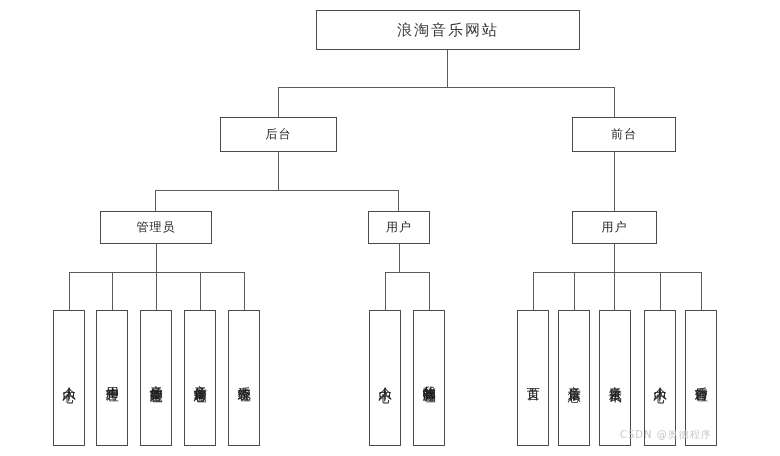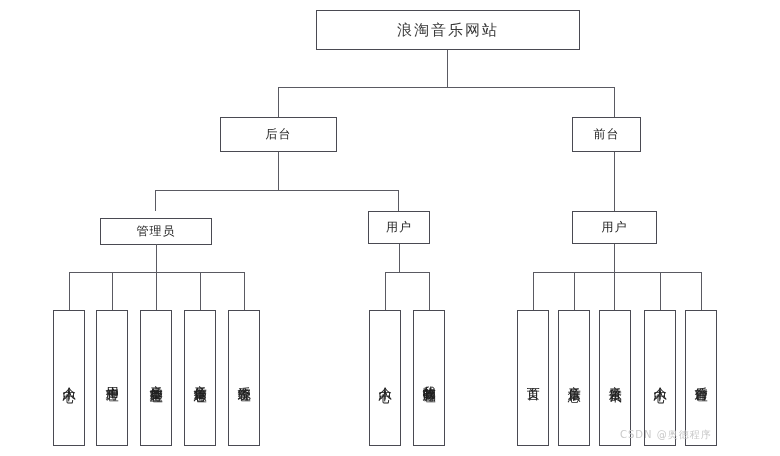--- a/index.html
+++ b/index.html
@@ -71,30 +71,30 @@
 <div id="diagram">
 
   <div class="node horiz root" style="left:316px; top:10px; width:264px; height:40px;">浪淘音乐网站</div>
 
   <div class="connector v" style="left:447px; top:50px; width:1px; height:37px;"></div>
   <div class="connector h" style="left:278px; top:87px; width:337px; height:1px;"></div>
   <div class="connector v" style="left:278px; top:87px; width:1px; height:30px;"></div>
   <div class="connector v" style="left:614px; top:87px; width:1px; height:30px;"></div>
 
   <div class="node horiz" style="left:220px; top:117px; width:117px; height:35px;">后台</div>
-  <div class="node horiz" style="left:572px; top:117px; width:69px; height:35px;text-align:center;">前台</div>
+  <div class="node horiz" style="left:572px; top:117px; width:104px; height:35px;text-align:center;">前台</div>
 
   <div class="connector v" style="left:278px; top:152px; width:1px; height:38px;"></div>
   <div class="connector h" style="left:155px; top:190px; width:243px; height:1px;"></div>
   <div class="connector v" style="left:155px; top:190px; width:1px; height:21px;"></div>
   <div class="connector v" style="left:398px; top:190px; width:1px; height:21px;"></div>
 
   <div class="connector v" style="left:614px; top:152px; width:1px; height:59px;"></div>
 
-  <div class="node horiz" style="left:100px; top:218px; width:112px; height:27px;">管理员</div>
+  <div class="node horiz" style="left:100px; top:211px; width:112px; height:33px;">管理员</div>
   <div class="node horiz" style="left:368px; top:211px; width:62px; height:33px;">用户</div>
   <div class="node horiz" style="left:572px; top:211px; width:85px; height:33px;">用户</div>
 
   <div class="connector v" style="left:156px; top:244px; width:1px; height:28px;"></div>
   <div class="connector h" style="left:69px; top:272px; width:175px; height:1px;"></div>
   <div class="connector v" style="left:69px; top:272px; width:1px; height:38px;"></div>
   <div class="connector v" style="left:112px; top:272px; width:1px; height:38px;"></div>
   <div class="connector v" style="left:156px; top:272px; width:1px; height:38px;"></div>
   <div class="connector v" style="left:200px; top:272px; width:1px; height:38px;"></div>
   <div class="connector v" style="left:244px; top:272px; width:1px; height:38px;"></div>

